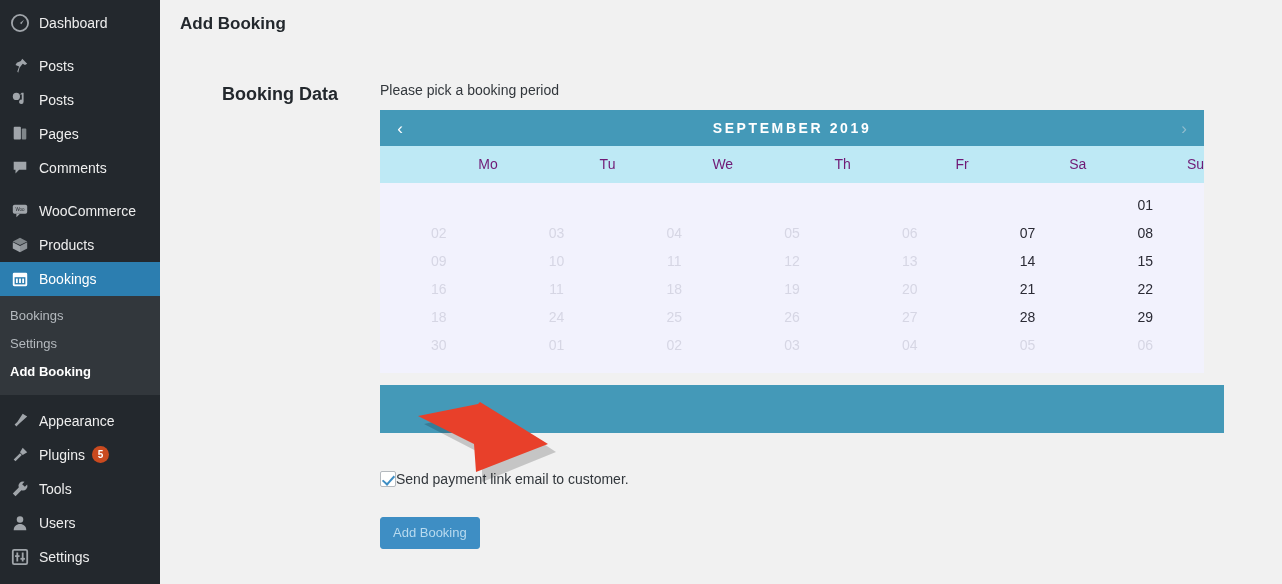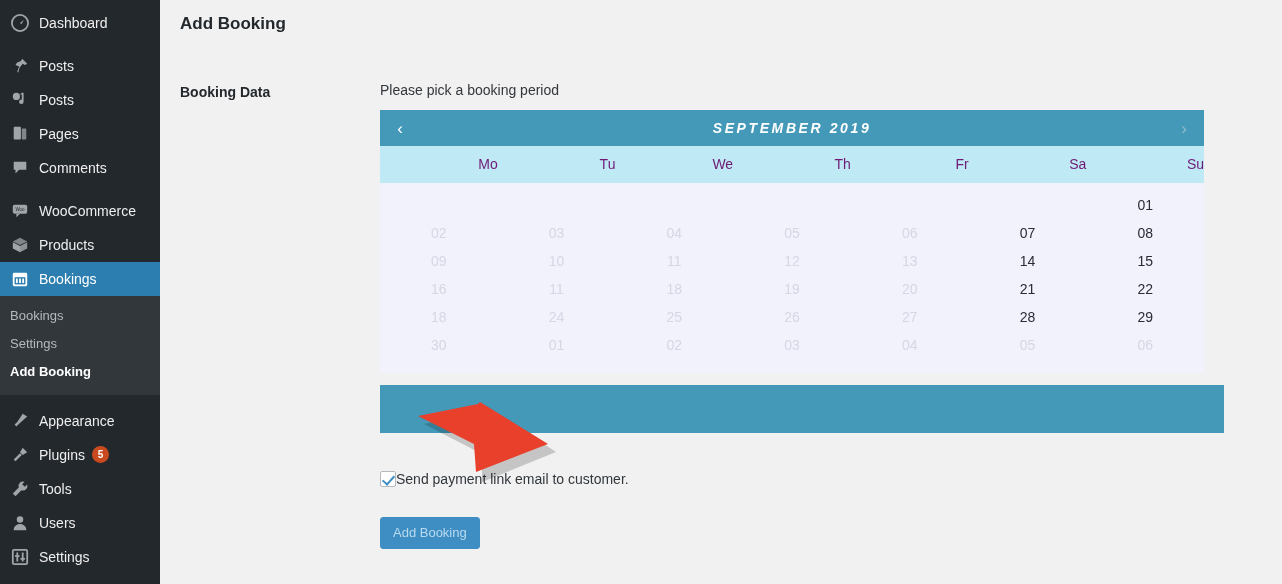--- a/index.html
+++ b/index.html
@@ -85,24 +85,25 @@
     color: #23282d;
     padding: 14px 0 0 20px;
   }
   .form-row {
     display: flex;
     padding-top: 48px;
   }
   .form-label {
     width: 220px; flex: 0 0 220px;
     padding-left: 20px;
-    font-size: 14px;
+    font-size: 18px;
     font-weight: bold;
     color: #23282d;
     padding-top: 2px;
+    text-align: center;
   }
   .form-field { flex: 1 1 auto; padding-right: 38px; }
 
   .pick-text {
     font-size: 14px;
     color: #32373c;
     margin-bottom: 12px;
   }
 
   
@@ -122,21 +123,20 @@
   }
   .cal-nav.prev { color: #ffffff; }
   .cal-nav.next { color: #8fbccd; }
   .cal-title {
     flex: 1 1 auto;
     text-align: center;
     color: #ffffff;
     font-size: 14px;
     font-weight: bold;
     letter-spacing: 2.6px;
-    font-style: italic;
   }
   .cal-weekdays {
     display: flex;
     background: #bee9f5;
     height: 37px;
   }
   .cal-weekdays div {
     flex: 1 1 0;
     text-align: right;
     line-height: 37px;

